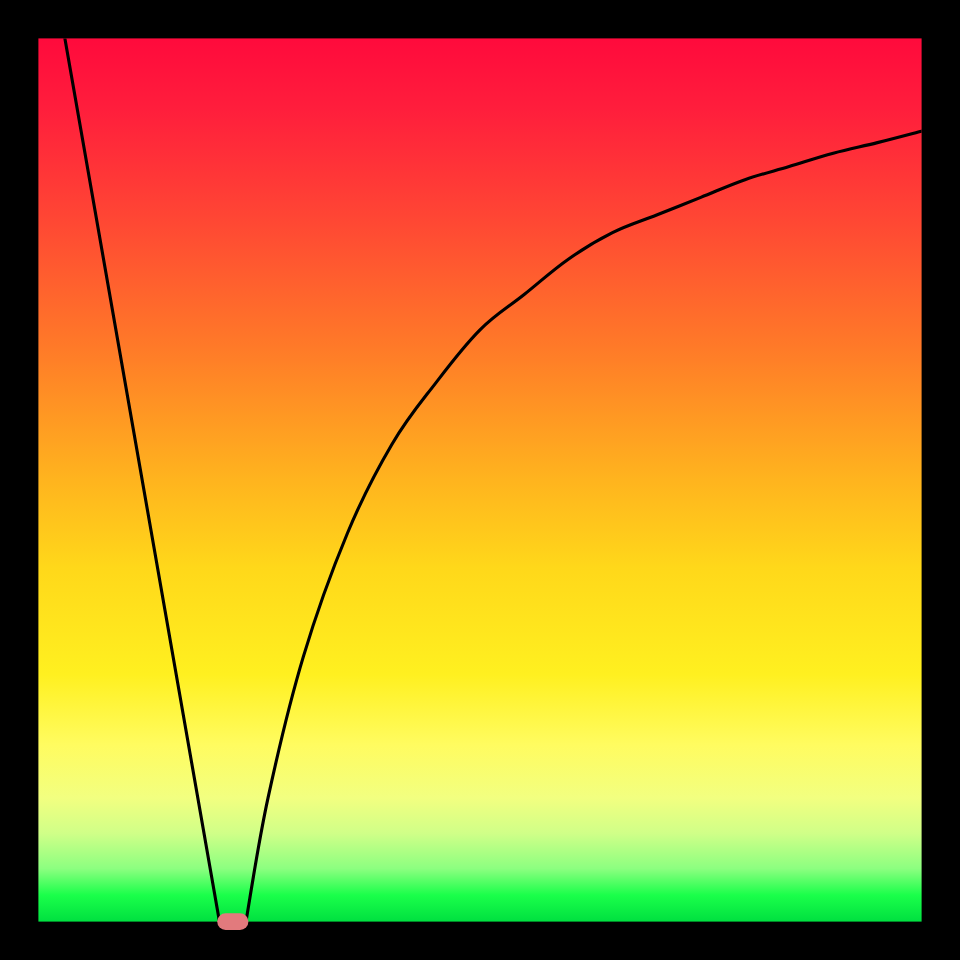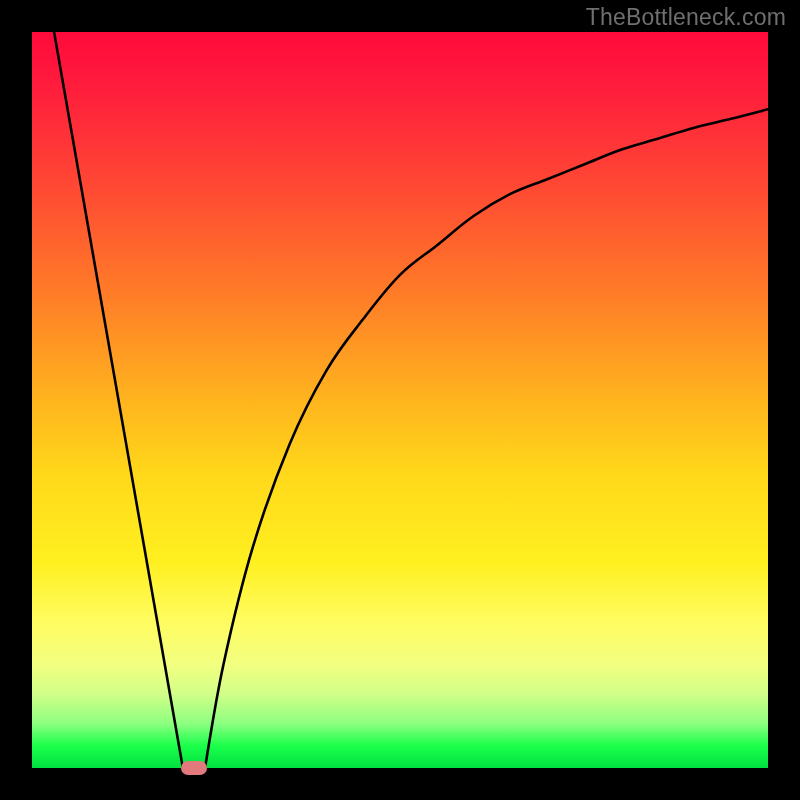--- a/index.html
+++ b/index.html
@@ -69,14 +69,13 @@
 <body>
 
 <div class="frame">
   <div class="plot-area">
     <svg class="curve" viewBox="0 0 736 736" preserveAspectRatio="none">
       <path fill="none" stroke="#000" stroke-width="2.6" stroke-linecap="round" d="M 22.08 0 L 150.88 736"></path>
       <path fill="none" stroke="#000" stroke-width="2.6" stroke-linecap="round" d="M 172.95999999999998 736 C 176.272 717.4528, 182.74880000000002 672.7040000000001, 191.36 632.96 C 199.9712 593.216, 208.8768 554.9440000000001, 220.79999999999998 515.2 C 232.72319999999996 475.456, 244.35199999999995 443.95520000000005, 257.59999999999997 412.16 C 270.84799999999996 380.3648, 281.15200000000004 361.0815999999999, 294.40000000000003 338.55999999999995 C 307.648 316.03839999999997, 317.952 304.2624, 331.2 287.04 C 344.448 269.8176, 354.752 256.128, 368 242.88 C 381.248 229.632, 391.552 224.03840000000005, 404.8 213.44000000000005 C 418.048 202.84160000000006, 428.352 193.27360000000002, 441.59999999999997 184 C 454.84799999999996 174.72639999999998, 465.15200000000004 168.54399999999998, 478.40000000000003 161.91999999999996 C 491.648 155.29599999999994, 501.95199999999994 152.49919999999992, 515.1999999999999 147.19999999999993 C 528.448 141.90079999999995, 538.752 137.7792, 552 132.48000000000002 C 565.248 127.18080000000003, 575.552 122.39679999999998, 588.8000000000001 117.75999999999999 C 602.0480000000001 113.1232, 612.3520000000001 110.69440000000003, 625.6 106.72000000000003 C 638.848 102.74560000000002, 649.152 99.25695999999996, 662.4 95.67999999999995 C 675.6479999999999 92.10303999999994, 685.9519999999999 90.15999999999995, 699.1999999999999 86.84799999999996 C 712.448 83.53599999999996, 729.376 79.00223999999997, 736 77.27999999999997"></path>
     </svg>
     <div class="marker" style="width: 26.496px; height: 13.248px; left: 148.672px; top: 729.376px;"></div>
   </div>
-  <div class="watermark">TheBottleneck.com</div>
 </div>
 
 </body></html>

